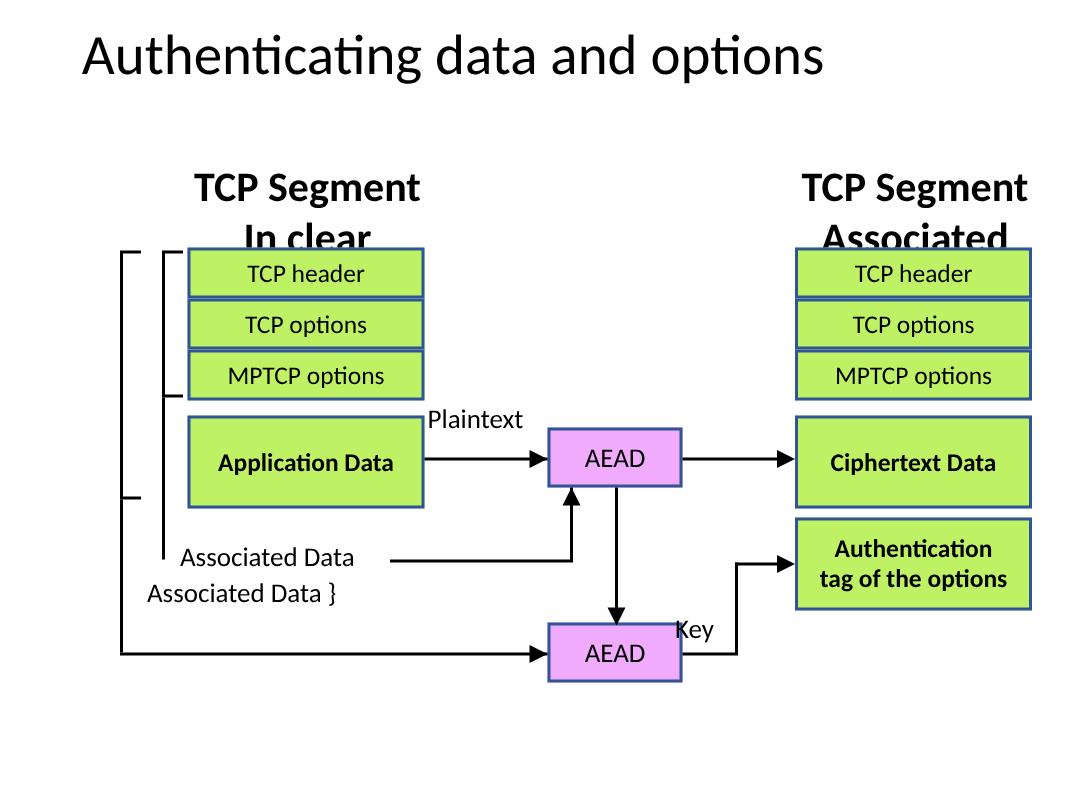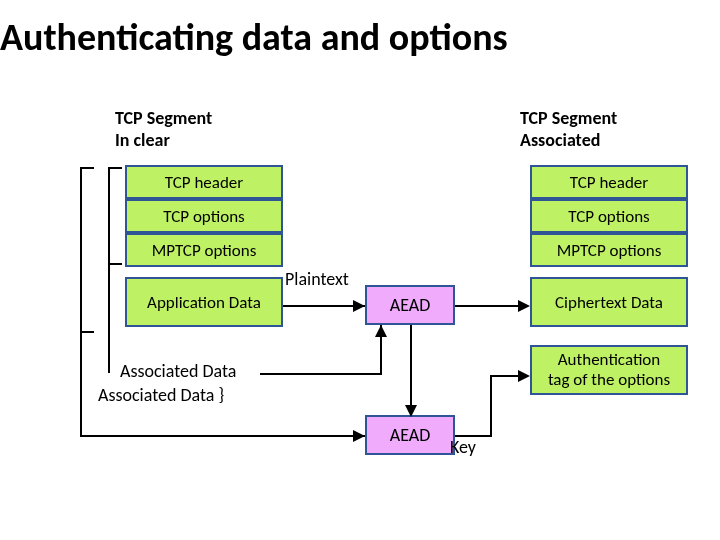--- a/index.html
+++ b/index.html
@@ -14,46 +14,47 @@
   .slide {
     position: relative;
     width: 720px;
     height: 540px;
   }
   .title {
     position: absolute;
     top: 14px;
     left: 0;
     width: 604px;
-    text-align: left;
+    text-align: center;
     font-size: 38px;
+    font-weight: 400;
+  }
+  .segtitle {
+    position: absolute;
+    font-size: 28px;
     font-weight: 700;
-  }
-  .segtitle {
-    position: absolute;
-    font-size: 18px;
-    font-weight: 700;
-    text-align: left;
+    text-align: center;
     line-height: 1.2;
     width: 180px;
   }
   .cellbox {
     position: absolute;
     width: 158px;
     height: 34px;
     border: 2px solid #2f5597;
     background: #bef264;
     display: flex;
     align-items: center;
     justify-content: center;
     font-size: 17px;
     box-sizing: border-box;
   }
   .cellbox.data {
-    height: 50px;
+    height: 62px;
+    font-weight: bold;
   }
   .aeadbox {
     position: absolute;
     width: 90px;
     height: 40px;
     border: 2px solid #2f5597;
     background: #f0abfc;
     display: flex;
     align-items: center;
     justify-content: center;
@@ -185,15 +186,15 @@
   <div class="vline" style="left:380px; top:325px; height:50px;"></div>
   <div class="arrow-down" style="left:375px; top:325px; transform:rotate(180deg);"></div>
 
   <div class="vline" style="left:80px; top:333px; height:102px;"></div>
   <div class="hline" style="left:80px; top:435px; width:285px;"></div>
   <div class="arrow-right" style="left:353px; top:430px;"></div>
 
   <div class="vline" style="left:410px; top:325px; height:90px;"></div>
   <div class="arrow-down" style="left:405px; top:405px;"></div>
 
-  <div class="keylabel" style="left:450px; top:408px; width:40px;margin-top:28px;">Key</div>
+  <div class="keylabel" style="left:450px; top:408px; width:40px;">Key</div>
 
 </div>
 
 </body></html>

